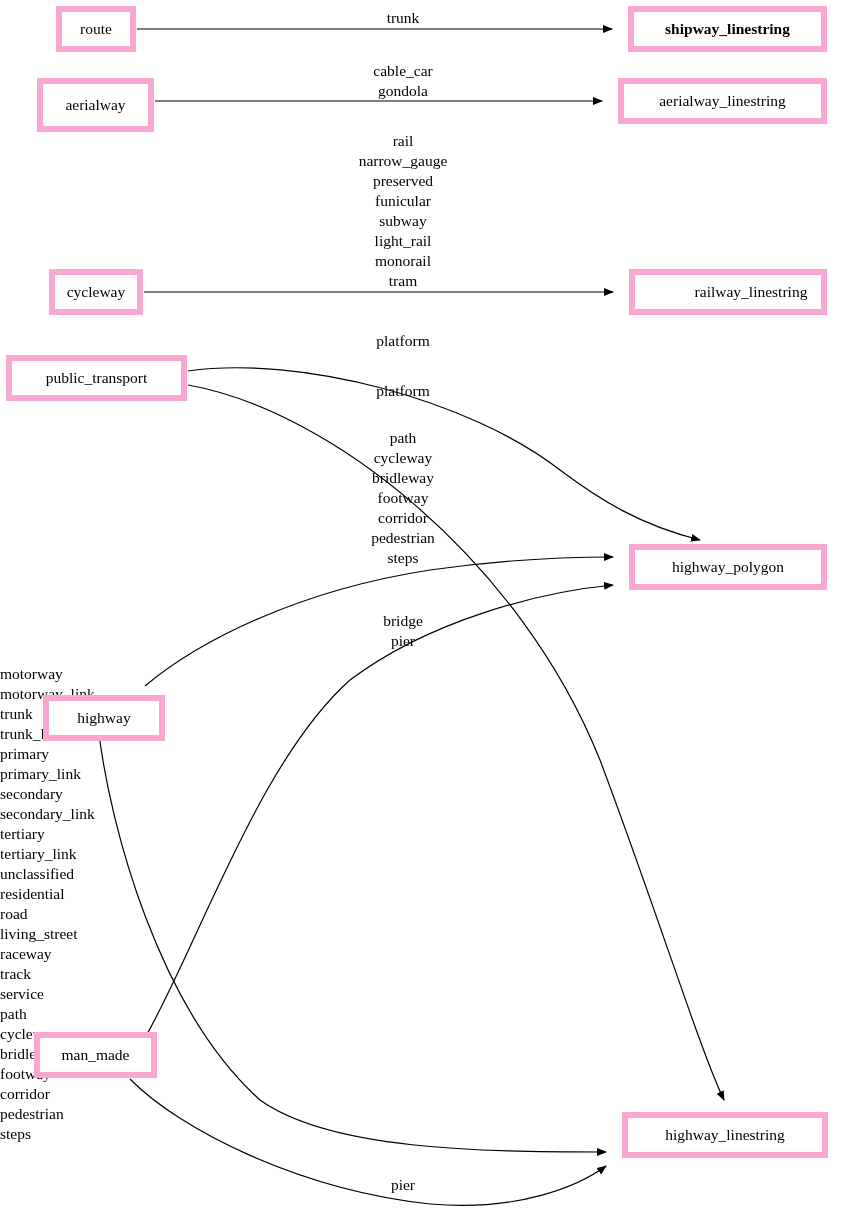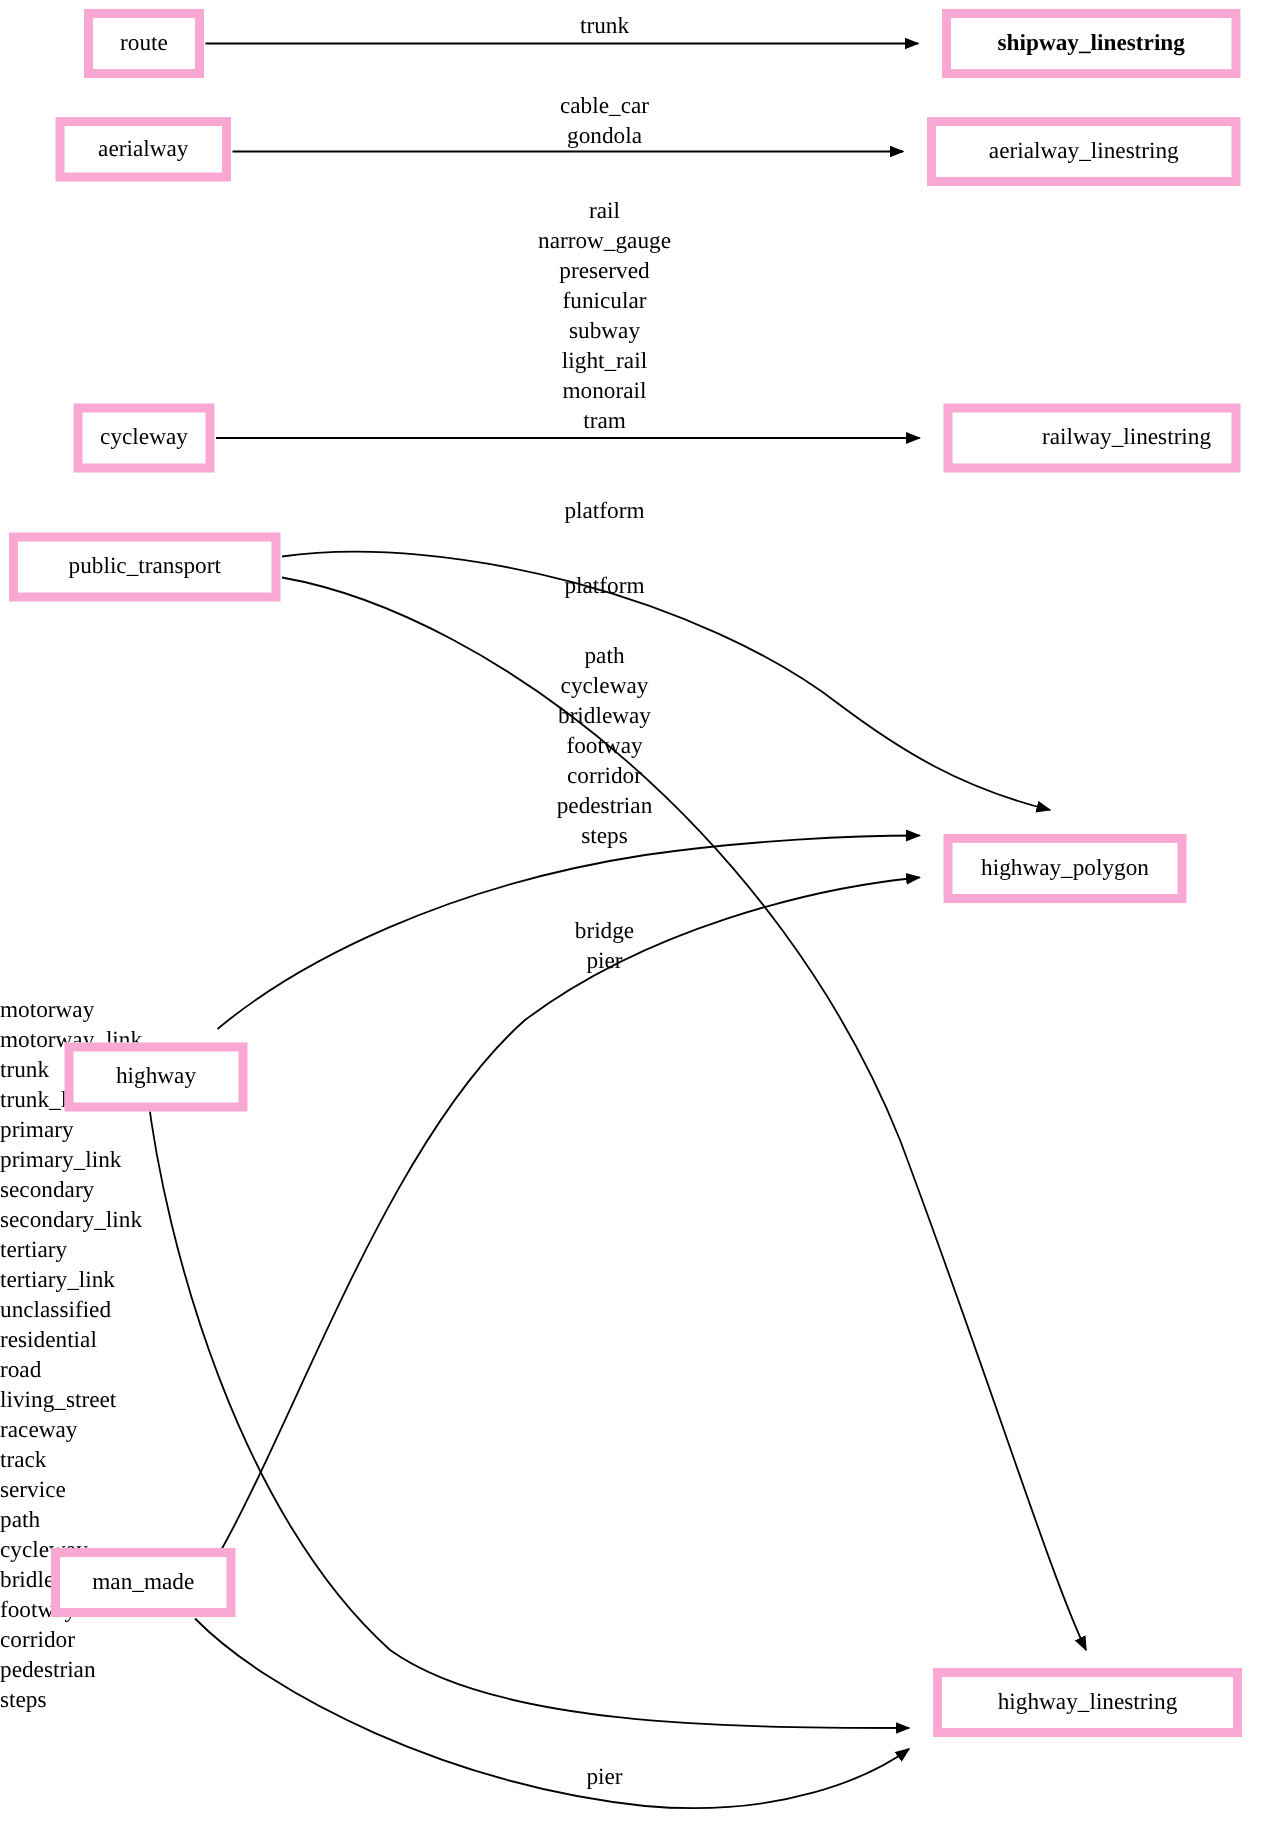--- a/index.html
+++ b/index.html
@@ -66,26 +66,26 @@
         <path d="M 188,385 C 330,410 520,560 600,760 C 660,920 700,1050 724,1100" marker-end="url(#arrow)"></path>
         <path d="M 145,686 C 200,640 300,590 430,570 C 500,560 570,557 613,557" marker-end="url(#arrow)"></path>
         <path d="M 146,1036 C 200,940 260,760 350,680 C 430,620 540,592 613,585" marker-end="url(#arrow)"></path>
         <path d="M 98,726 C 110,830 160,1010 260,1100 C 330,1150 480,1152 606,1152" marker-end="url(#arrow)"></path>
         <path d="M 130,1079 C 180,1130 300,1190 430,1204 C 520,1212 580,1185 606,1166" marker-end="url(#arrow)"></path>
       </g>
   </svg>
   <div id="node-layer">
       <div class="node" style="left: 56px; top: 6px; width: 80px; height: 46px;">route</div>
       <div class="node" style="left: 628px; top: 6px; width: 199px; height: 46px; font-weight: bold;">shipway_linestring</div>
-      <div class="node" style="left: 37px; top: 78px; width: 117px; height: 43px;">aerialway</div>
+      <div class="node" style="left: 37px; top: 78px; width: 117px; height: 54px;">aerialway</div>
       <div class="node" style="left: 618px; top: 78px; width: 209px; height: 46px;">aerialway_linestring</div>
       <div class="node" style="left: 49px; top: 269px; width: 94px; height: 46px;">cycleway</div>
       <div class="node" style="left: 629px; top: 269px; width: 198px; height: 46px; padding-left: 46px;">railway_linestring</div>
       <div class="node" style="left: 6px; top: 355px; width: 181px; height: 46px;">public_transport</div>
-      <div class="node" style="left: 629px; top: 556px; width: 162px; height: 46px;">highway_polygon</div>
+      <div class="node" style="left: 629px; top: 544px; width: 198px; height: 46px;">highway_polygon</div>
       <div class="node" style="left: 43px; top: 679px; width: 122px; height: 46px; margin-top: 16px;">highway</div>
       <div class="node" style="left: 34px; top: 1032px; width: 123px; height: 46px; font-family: Liberation Serif, serif;">man_made</div>
       <div class="node" style="left: 622px; top: 1112px; width: 206px; height: 46px;">highway_linestring</div>
     </div>
   <div id="label-layer">
       <div class="edge-label" style="left: 0px; top: 8px; width: 806px; text-align: center;">trunk</div>
       <div class="edge-label" style="left: 0px; top: 61px; width: 806px; text-align: center;">cable_car
 gondola</div>
       <div class="edge-label" style="left: 0px; top: 131px; width: 806px; text-align: center;">rail
 narrow_gauge

